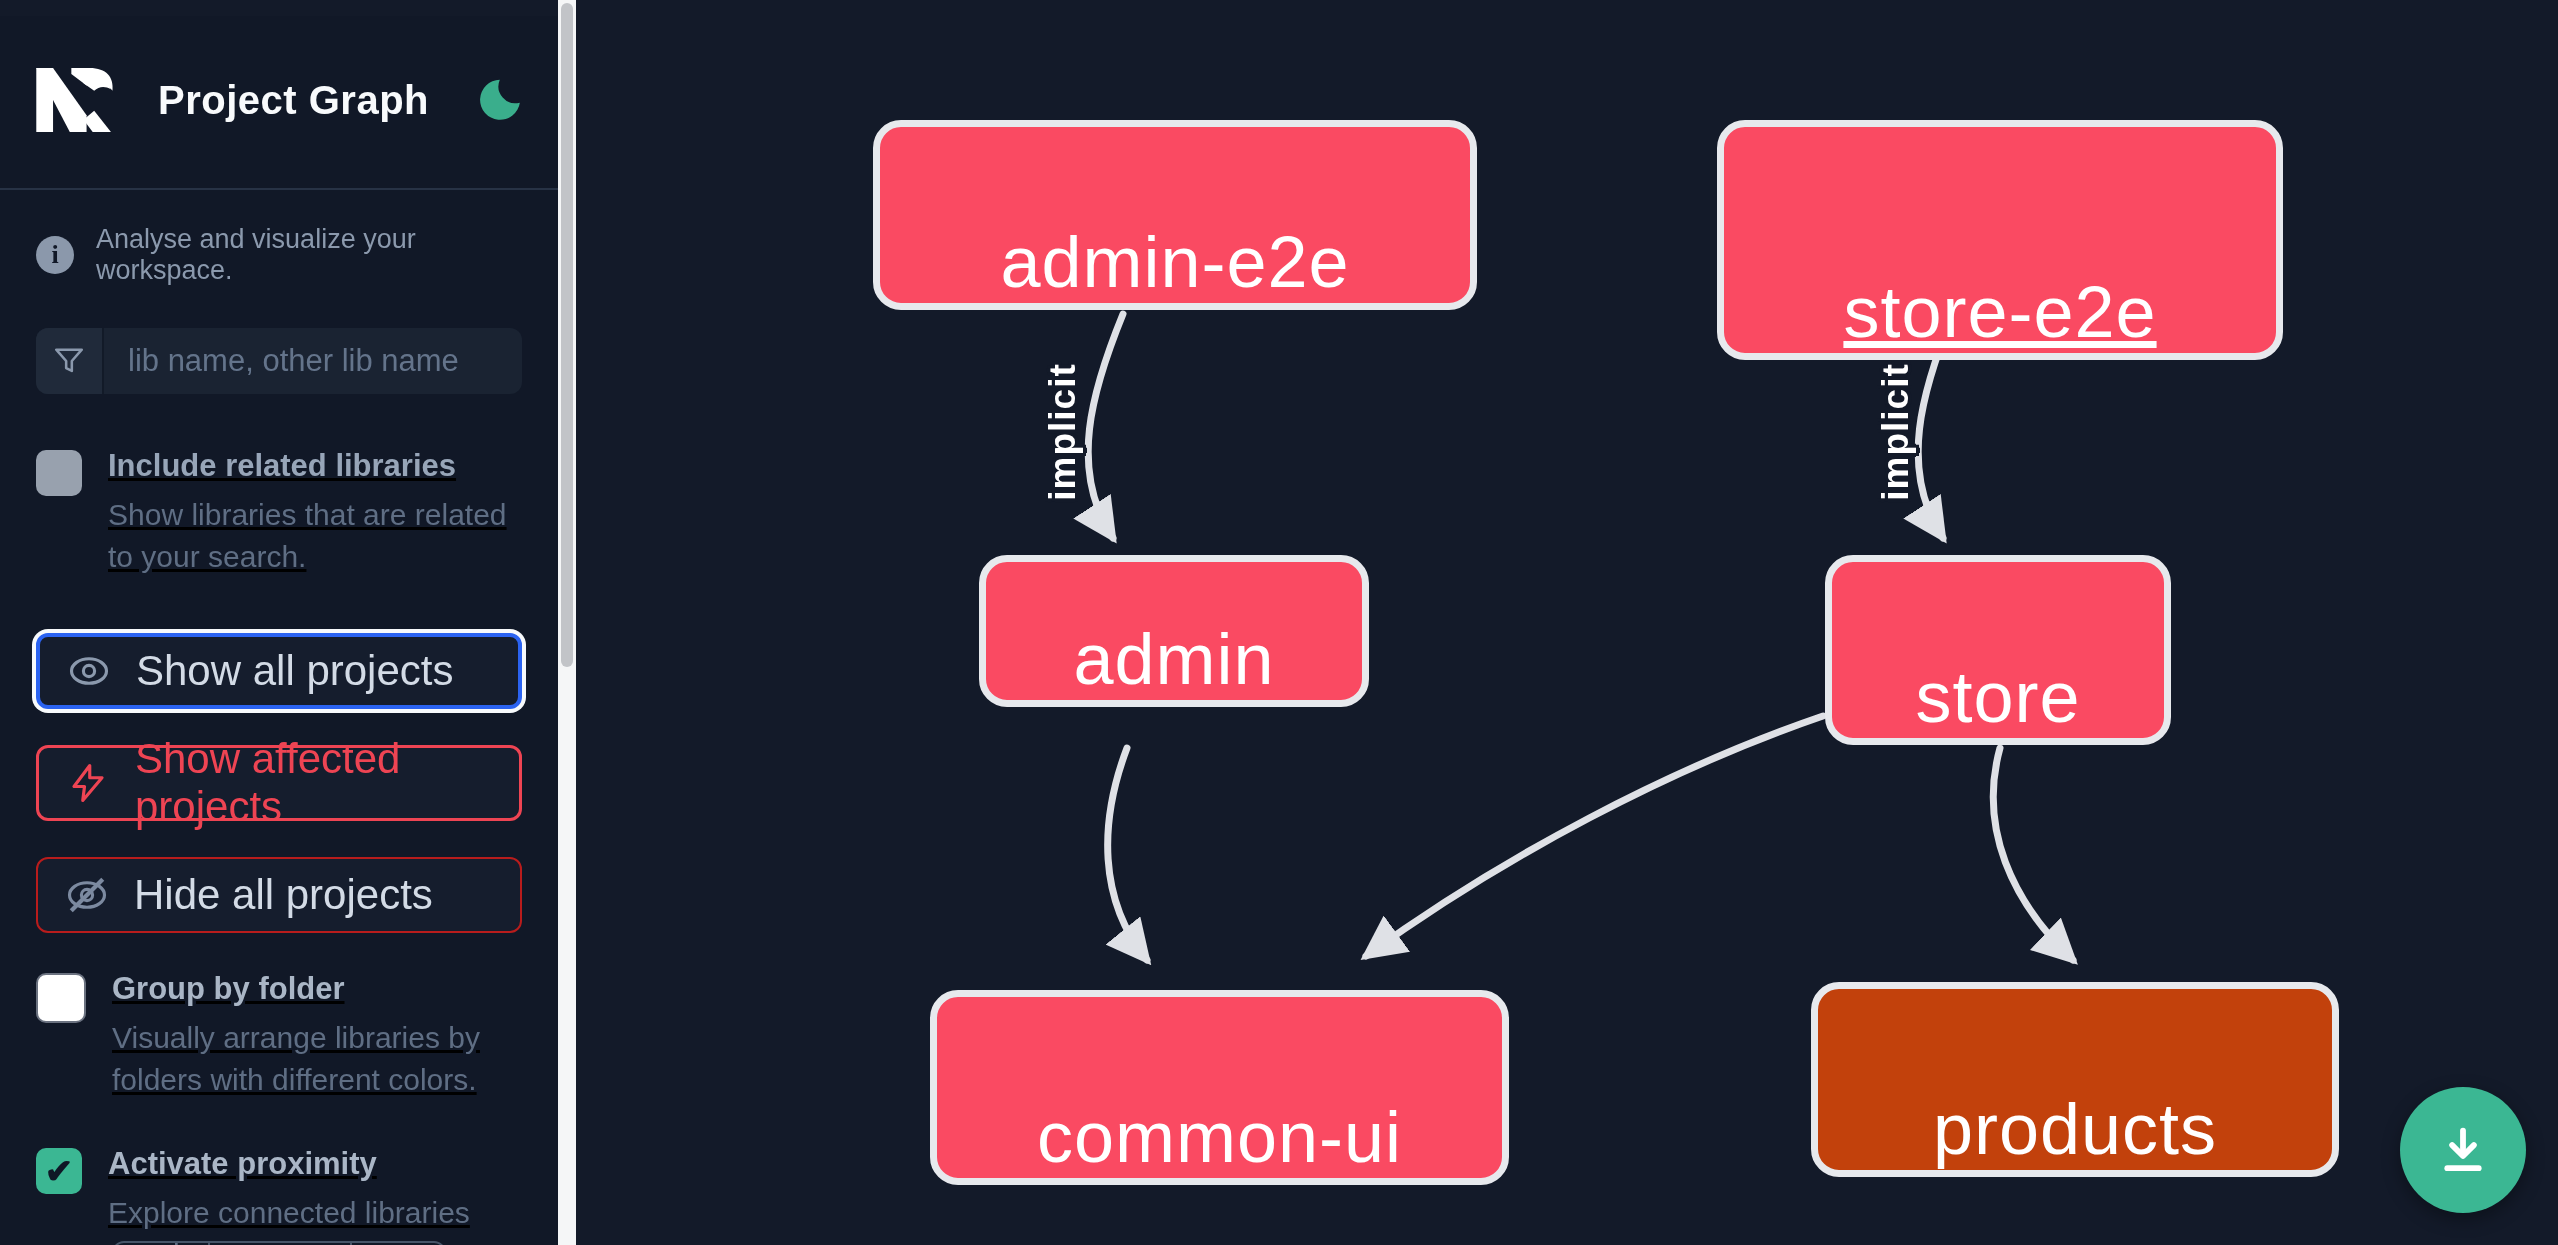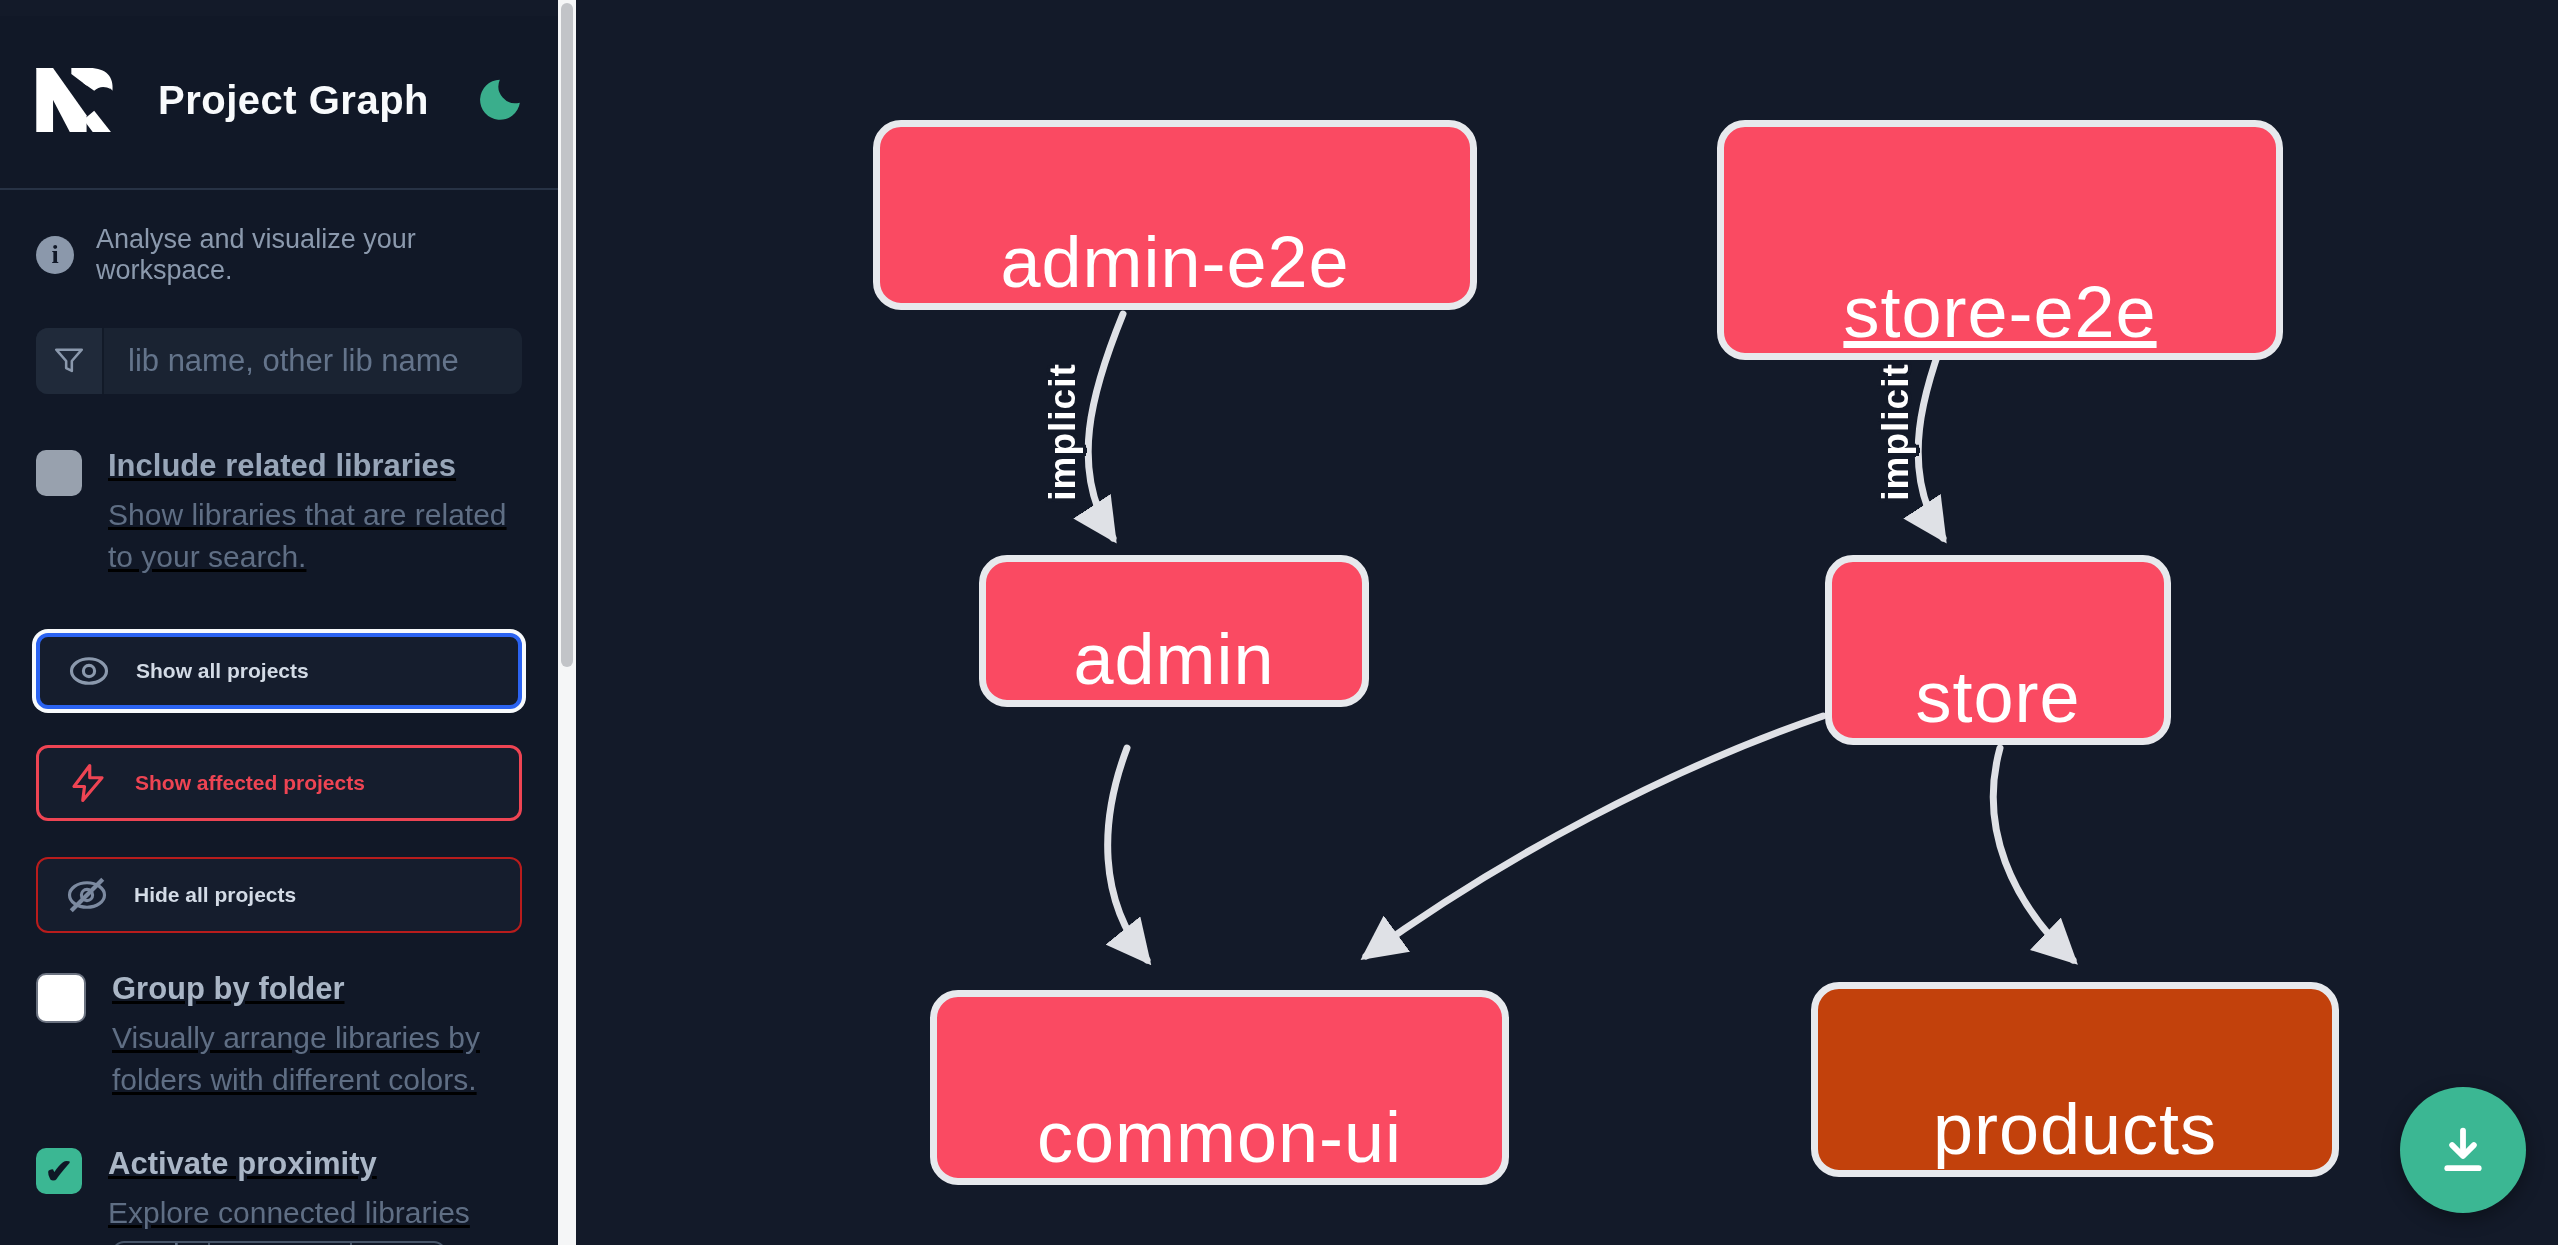--- a/index.html
+++ b/index.html
@@ -32,21 +32,21 @@
   .opt-box{width:46px;height:46px;border-radius:10px;flex:0 0 auto;margin-top:4px;cursor:pointer;
     display:flex;align-items:center;justify-content:center;font-size:34px;font-weight:700;}
   .opt-box.gray{background:#98a1ae;}
   .opt-box.white{background:#ffffff;border:2px solid #6b7280;}
   .opt-box.checked{background:#3bb793;color:#0f1726;}
   .opt-texts{flex:1;text-decoration:underline;}
   .opt-label{font-size:31px;font-weight:700;color:#97a5b8;line-height:1.3;}
   .opt-desc{font-size:30px;color:#5f6e84;line-height:1.38;margin-top:8px;}
   .sb-btn{display:flex;align-items:center;gap:26px;margin:0 36px 36px 36px;height:76px;
     border-radius:12px;background:#151d2d;padding:0 0 0 28px;cursor:pointer;width:486px;box-sizing:border-box;}
-  .sb-btn .lbl{font-size:21px;font-weight:700;color:#d3dbe6;}
+  .sb-btn .lbl{font-size:42px;font-weight:400;color:#d3dbe6;}
   .btn-focused{border:4px solid #2b63f1;box-shadow:0 0 0 4px #f8fafc;margin-top:56px;}
   .btn-affected{border:3px solid #ee4453;}
   .btn-affected .lbl{color:#ee4453;}
   .btn-plain{border:2px solid #b91c1c;margin-top:32px;}
   .sb-icon{width:42px;height:42px;flex:0 0 auto;}
   .proximity-ctl{position:absolute;bottom:-4px;left:112px;width:330px;height:20px;
     border:2px solid #475569;border-radius:12px 12px 0 0;display:flex;}
   .proximity-ctl .seg{height:100%;}
   .proximity-ctl .seg + .seg{border-left:2px solid #475569;}
   .seg1{width:94px;}.seg2{width:140px;}.seg3{flex:1;}

